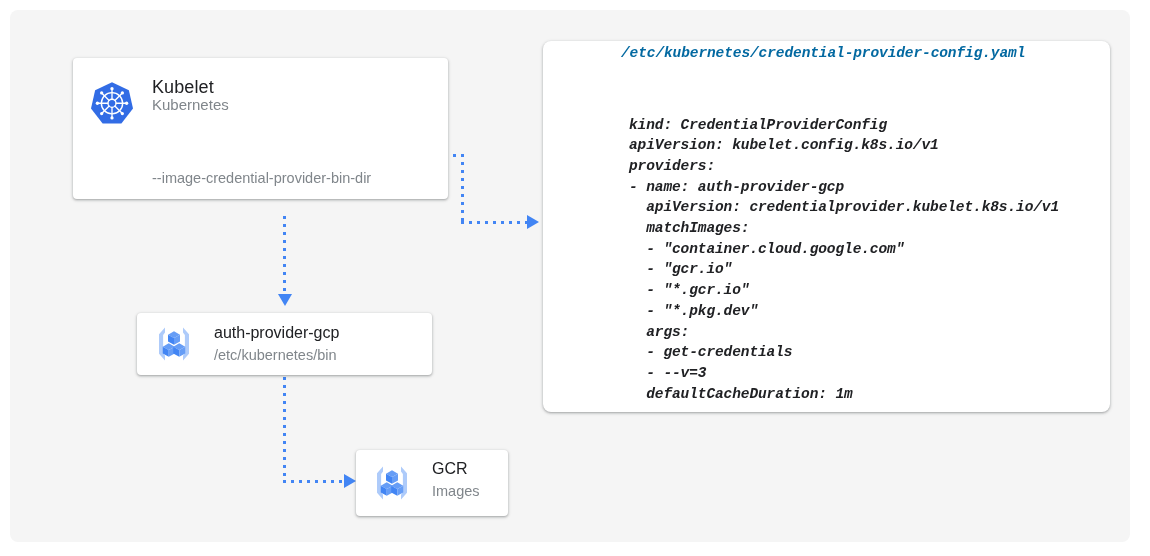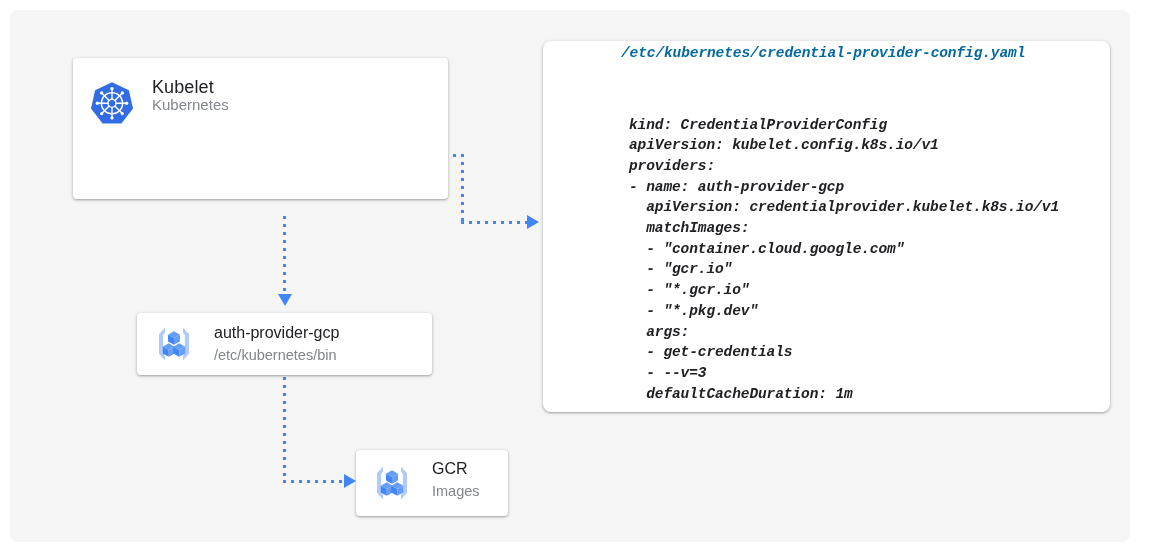--- a/index.html
+++ b/index.html
@@ -251,20 +251,21 @@
           <circle cx="51.5" cy="31" r="2.2"></circle>
           <circle cx="18.2" cy="17.2" r="2.2"></circle>
           <circle cx="45.8" cy="44.8" r="2.2"></circle>
           <circle cx="45.8" cy="17.2" r="2.2"></circle>
           <circle cx="18.2" cy="44.8" r="2.2"></circle>
         </g>
       </svg>
     </span>
     <div id="kubelet-title">Kubelet</div>
     <div id="kubelet-subtitle">Kubernetes</div>
+    <div id="kubelet-flag-1" class="kubelet-flag">--image-credential-provider-bin-dir</div>
   </div>
 
   <div id="gcr-card" class="card">
     <span id="gcr-icon">
       <svg viewBox="0 0 64 64" width="48" height="48" aria-hidden="true">
         <path d="M20,10 L12,19 L12,45 L20,54 L20,47.5 L17.5,44 L17.5,20 L20,16.5 Z" fill="#aecbfa"></path>
         <path d="M44,10 L52,19 L52,45 L44,54 L44,47.5 L46.5,44 L46.5,20 L44,16.5 Z" fill="#aecbfa"></path>
         <g>
           <polygon points="32,15 40,19.5 32,24 24,19.5" fill="#669df6"></polygon>
           <polygon points="24,19.5 32,24 32,33 24,28.5" fill="#4285f4"></polygon>

